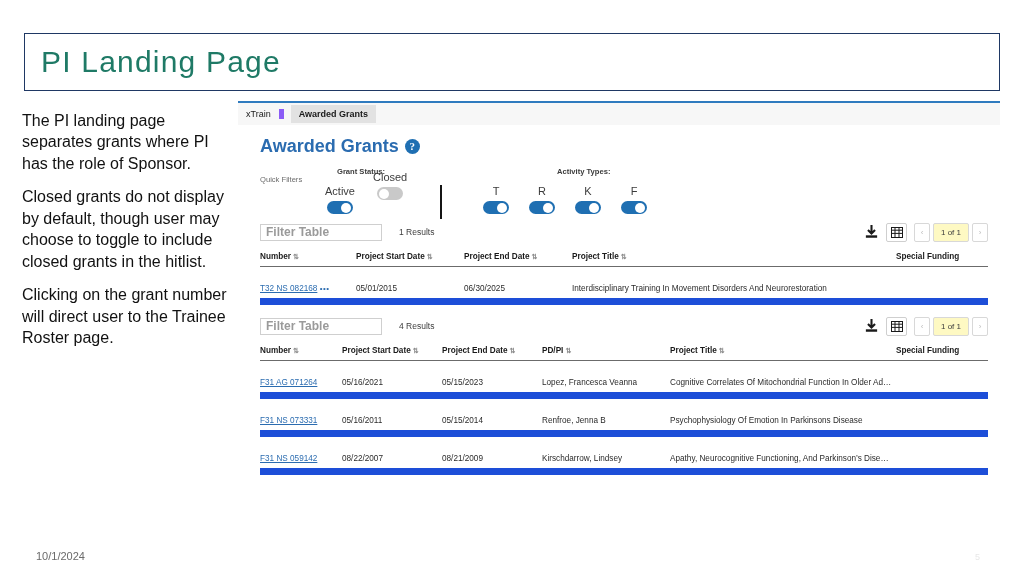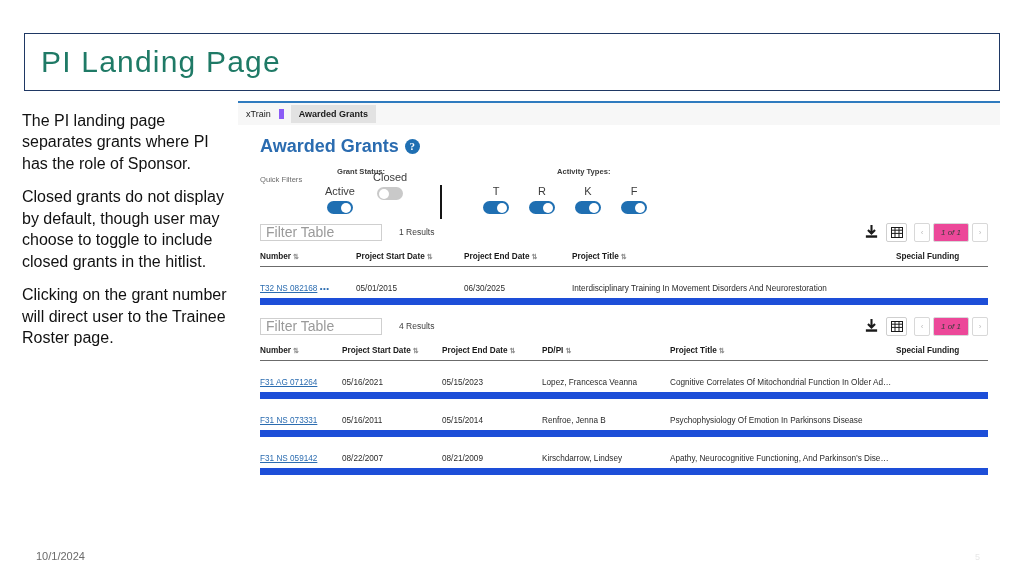--- a/index.html
+++ b/index.html
@@ -156,26 +156,27 @@
   .toolbar {
     display: flex;
     align-items: center;
     margin: 0 12px 0 22px;
     height: 26px;
   }
   .filter-input {
     width: 122px; height: 17px;
     border: 1px solid #cfcfcf;
     box-sizing: border-box;
-    font-size: 14px;
+    font-size: 12px;
     color: #9a9a9a;
     padding: 0 5px;
     display: flex;
     align-items: center;
     background: #fff;
+    font-weight: bold;
   }
   .results-count {
     font-size: 8.5px;
     color: #3c3c3c;
     margin-left: 17px;
   }
   .toolbar-right {
     margin-left: auto;
     display: flex;
     align-items: center;
@@ -201,22 +202,21 @@
     display: flex; align-items: center; justify-content: center;
     background: #fff;
   }
   .pg-of {
     min-width: 34px; height: 17px;
     border: 1px solid #d8d8d8;
     border-radius: 2px;
     color: #3c3c3c;
     font-size: 8px;
     display: flex; align-items: center; justify-content: center;
-    background: #ec4899;
-    font-style: italic;
+    background: #fef9c3;
   }
 
   
   table.grants {
     width: calc(100% - 34px);
     margin: 4px 12px 0 22px;
     border-collapse: collapse;
     table-layout: fixed;
   }
   table.grants th {

